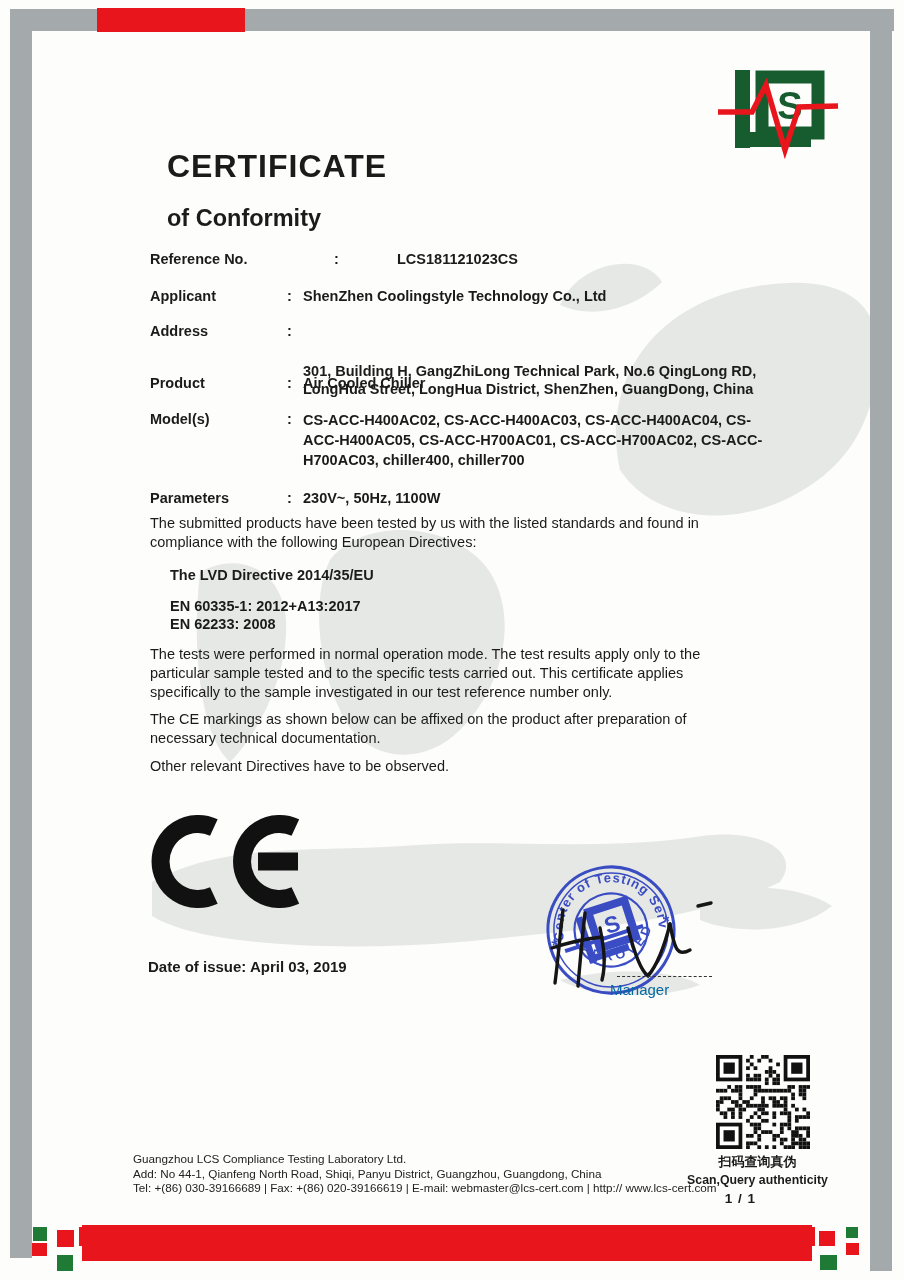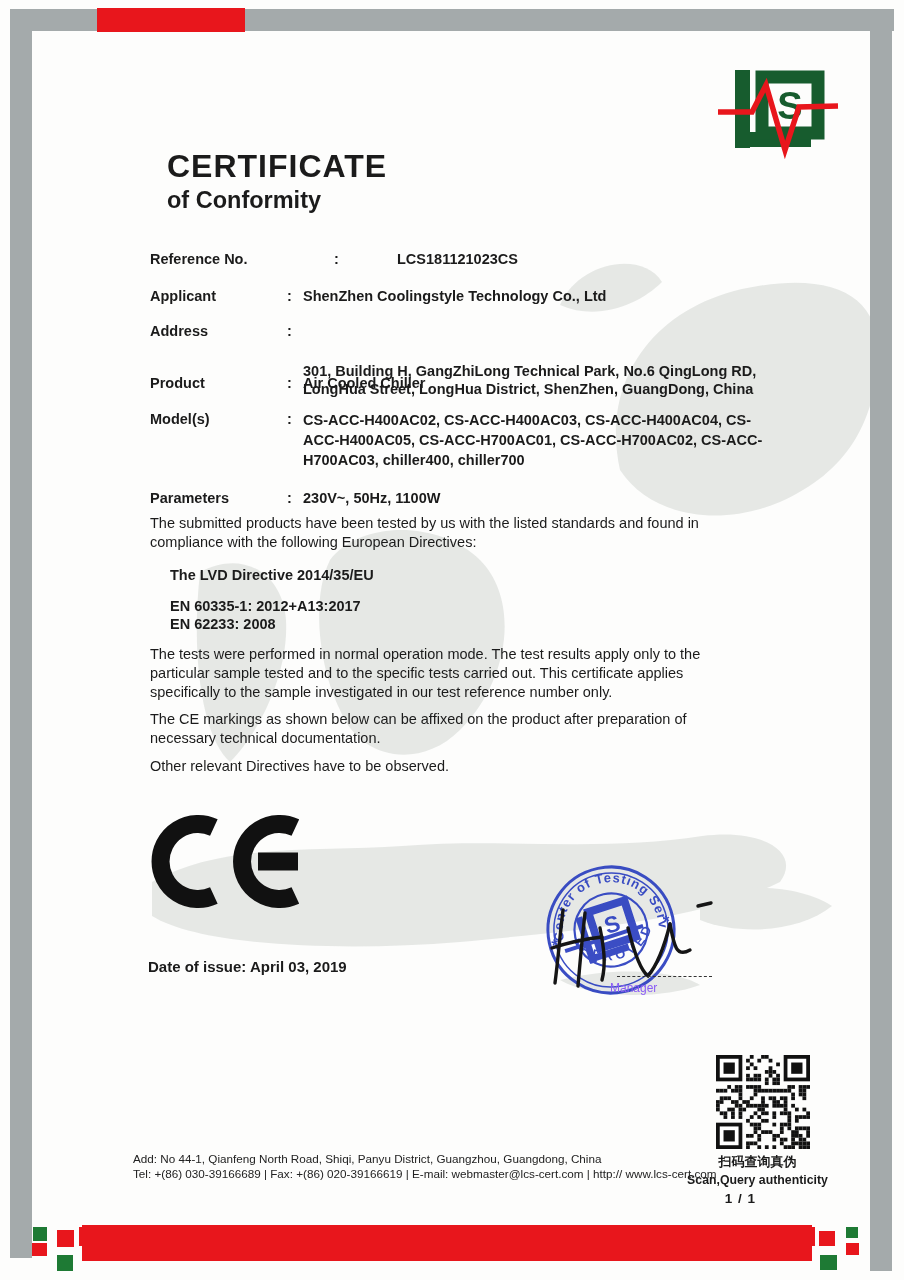--- a/index.html
+++ b/index.html
@@ -5,40 +5,40 @@
   html,body{margin:0;padding:0;background:#fff;}
   .page{position:relative;width:904px;height:1280px;background:#fdfdfc;overflow:hidden;
         font-family:"Liberation Sans",sans-serif;color:#1b1b1b;}
   .abs{position:absolute;}
   
   .frame{background:#a4aaab;}
   .red{background:#e8161c;}
   .green{background:#1e7a34;}
   
   .title{font-size:32px;font-weight:bold;letter-spacing:1px;line-height:38px;}
-  .subtitle{font-size:23.5px;font-weight:bold;margin-top:2px;}
+  .subtitle{font-size:23.5px;font-weight:bold;margin-top:20px;}
   
   .row{display:flex;font-weight:bold;font-size:14.5px;line-height:18px;}
   .row .lbl{width:137px;flex:none;}
   .row .col{width:16px;flex:none;}
   .row .val{width:480px;}
   
   .para{width:578px;font-size:14.5px;line-height:19px;}
   .bold{font-weight:bold;margin-left:20px;}
   .date-line{font-size:15px;font-weight:bold;}
   
   .map path{fill:#d4d8d4;}
   
   .footer-left{font-size:11.7px;line-height:14.6px;color:#222;}
   .footer-right{width:225px;text-align:center;}
   .qr-zh{font-size:13px;font-weight:bold;}
   .qr-en{font-size:12.3px;font-weight:bold;margin-top:2px;}
   .page-no{font-size:13.5px;font-weight:bold;margin-top:4px;margin-right:34px;letter-spacing:1px;}
   .dashed{border-bottom:1.5px dashed #333;}
-  .manager{font-size:12px;color:#8b5cf6;}
+  .manager{font-size:15px;color:#0369a1;}
   .stamp-rot{transform:rotate(-12deg);}
 </style>
 </head>
 <body>
 
 <div class="page">
 
   <svg class="abs map" style="left:0;top:0;" width="904" height="1280" viewBox="0 0 904 1280" opacity="0.55">
     <path d="M 620 470 C 600 380 655 302 758 286 C 840 273 882 300 878 360 C 874 422 848 472 780 502 C 718 528 650 516 620 470 Z"></path>
     <path d="M 560 305 C 578 262 642 250 662 282 C 640 304 598 322 560 305 Z"></path>
@@ -373,17 +373,18 @@
       <rect x="3.76" y="71.44" width="18.799999999999997" height="18.799999999999997" fill="#fff"></rect>
       <rect x="7.52" y="75.19999999999999" width="11.28" height="11.28" fill="#111"></rect>
     </svg>
   <div class="abs footer-right" style="left:645px;top:1153px;">
     <div class="qr-zh">扫码查询真伪</div>
     <div class="qr-en">Scan,Query authenticity</div>
     <div class="page-no">1 / 1</div>
   </div>
 
   <div class="abs footer-left" style="left:133px;top:1152px;">
+    <div>Guangzhou LCS Compliance Testing Laboratory Ltd.</div>
     <div>Add: No 44-1, Qianfeng North Road, Shiqi, Panyu District, Guangzhou, Guangdong, China</div>
     <div>Tel: +(86) 030-39166689 | Fax: +(86) 020-39166619 | E-mail: webmaster@lcs-cert.com | http:// www.lcs-cert.com</div>
   </div>
 
 </div>
 
 </body></html>

